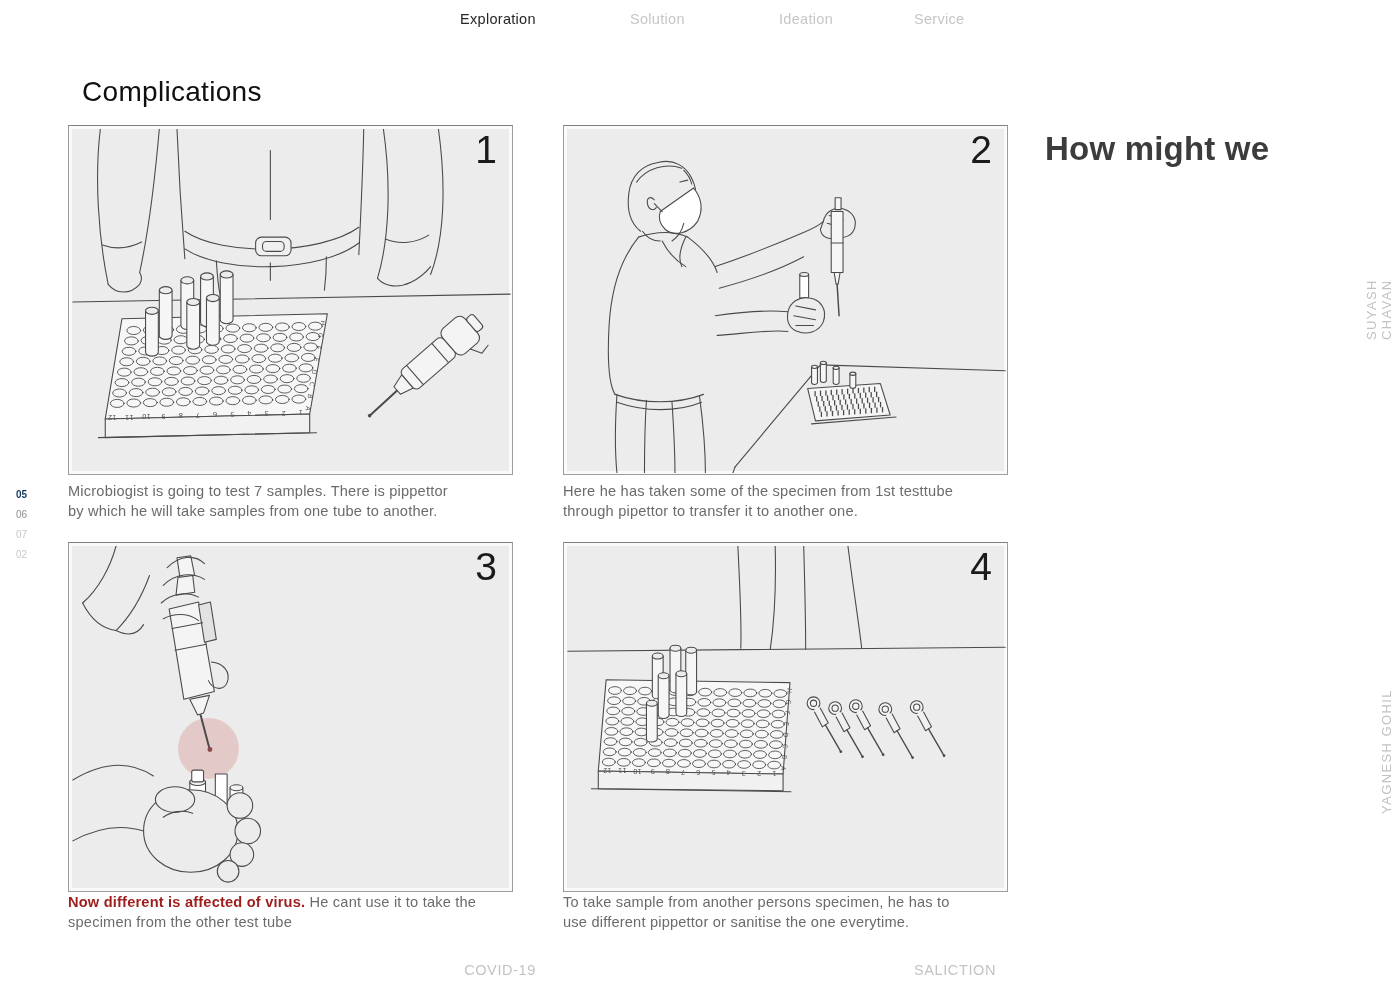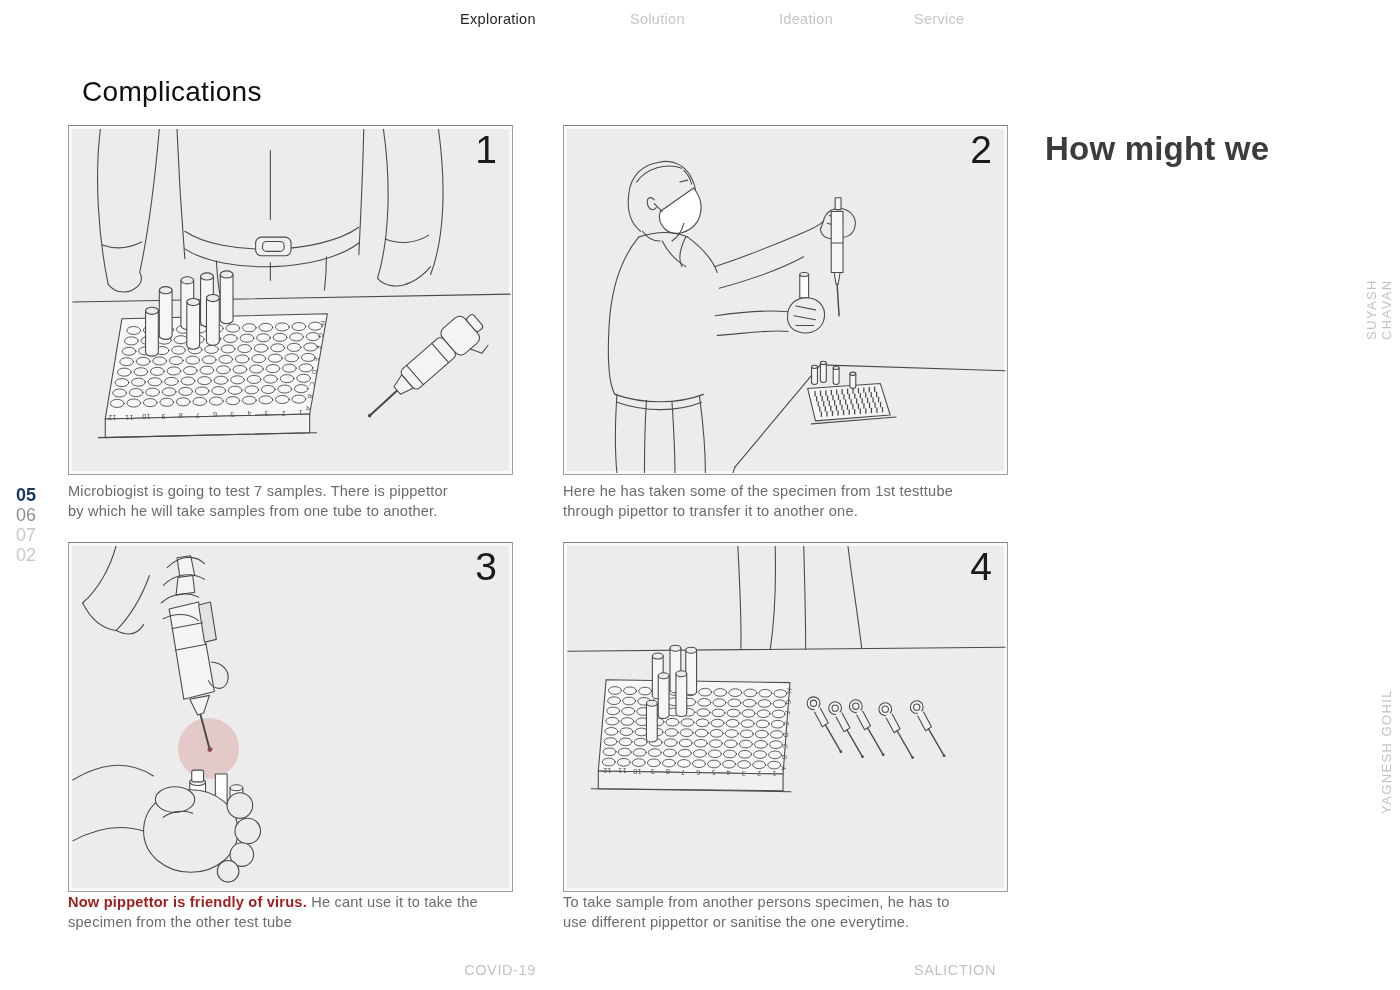--- a/index.html
+++ b/index.html
@@ -5,21 +5,21 @@
   html,body{margin:0;padding:0;}
   body{
     width:1400px;height:990px;position:relative;background:#ffffff;
     font-family:"Liberation Sans", sans-serif;overflow:hidden;
     -webkit-font-smoothing:antialiased;
   }
   
   .nav-item{position:absolute;top:11px;font-size:14.5px;letter-spacing:.3px;color:#c6c6c6;cursor:default;}
   .nav-item.active{color:#262626;}
   
-  .pagination{position:absolute;left:16px;top:485px;font-size:18px;line-height:20px;}
+  .pagination{position:absolute;left:16px;top:485px;font-size:10px;line-height:20px;}
   .pagenum{color:#c8c8c8;}
   .pagenum.second{color:#8f8f8f;}
   .pagenum.active{color:#16395e;font-weight:bold;}
   
   .page-title{position:absolute;left:82px;top:76px;font-size:28px;font-weight:500;color:#0f0f0f;letter-spacing:.3px;}
   
   .panel{
     position:absolute;width:445px;height:350px;background:#ececec;
     border:1px solid #9d9d9d;border-top-color:#7f7f7f;
     box-shadow:inset 0 0 0 3px #fafafa;box-sizing:border-box;
@@ -605,21 +605,21 @@
         <circle cx="382.8" cy="213.3" r="1.4" style="fill:#4a4a4a;stroke:none"></circle>
       </g>
   </svg>
   <div class="panel-num">4</div>
 </div>
 
 <div class="caption" style="left:68px;top:482px">Microbiogist is going to test 7 samples. There is pippettor
 by which he will take samples from one tube to another.</div>
 <div class="caption" style="left:563px;top:482px">Here he has taken some of the specimen from 1st testtube
 through pipettor to transfer it to another one.</div>
-<div class="caption" style="left:68px;top:893px"><span class="hl">Now pippettor is friendly of virus.</span><span> He cant use it to take the
+<div class="caption" style="left:68px;top:893px"><span class="hl">Now different is affected of virus.</span><span> He cant use it to take the
 specimen from the other test tube</span></div>
 <div class="caption" style="left:563px;top:893px">To take sample from another persons specimen, he has to
 use different pippettor or sanitise the one everytime.</div>
 
 <div class="define">
   <div class="define-sub">How might we</div>
 </div>
 
 <div class="vert top">SUYASH CHAVAN</div>
 <div class="vert bottom">YAGNESH GOHIL</div>

